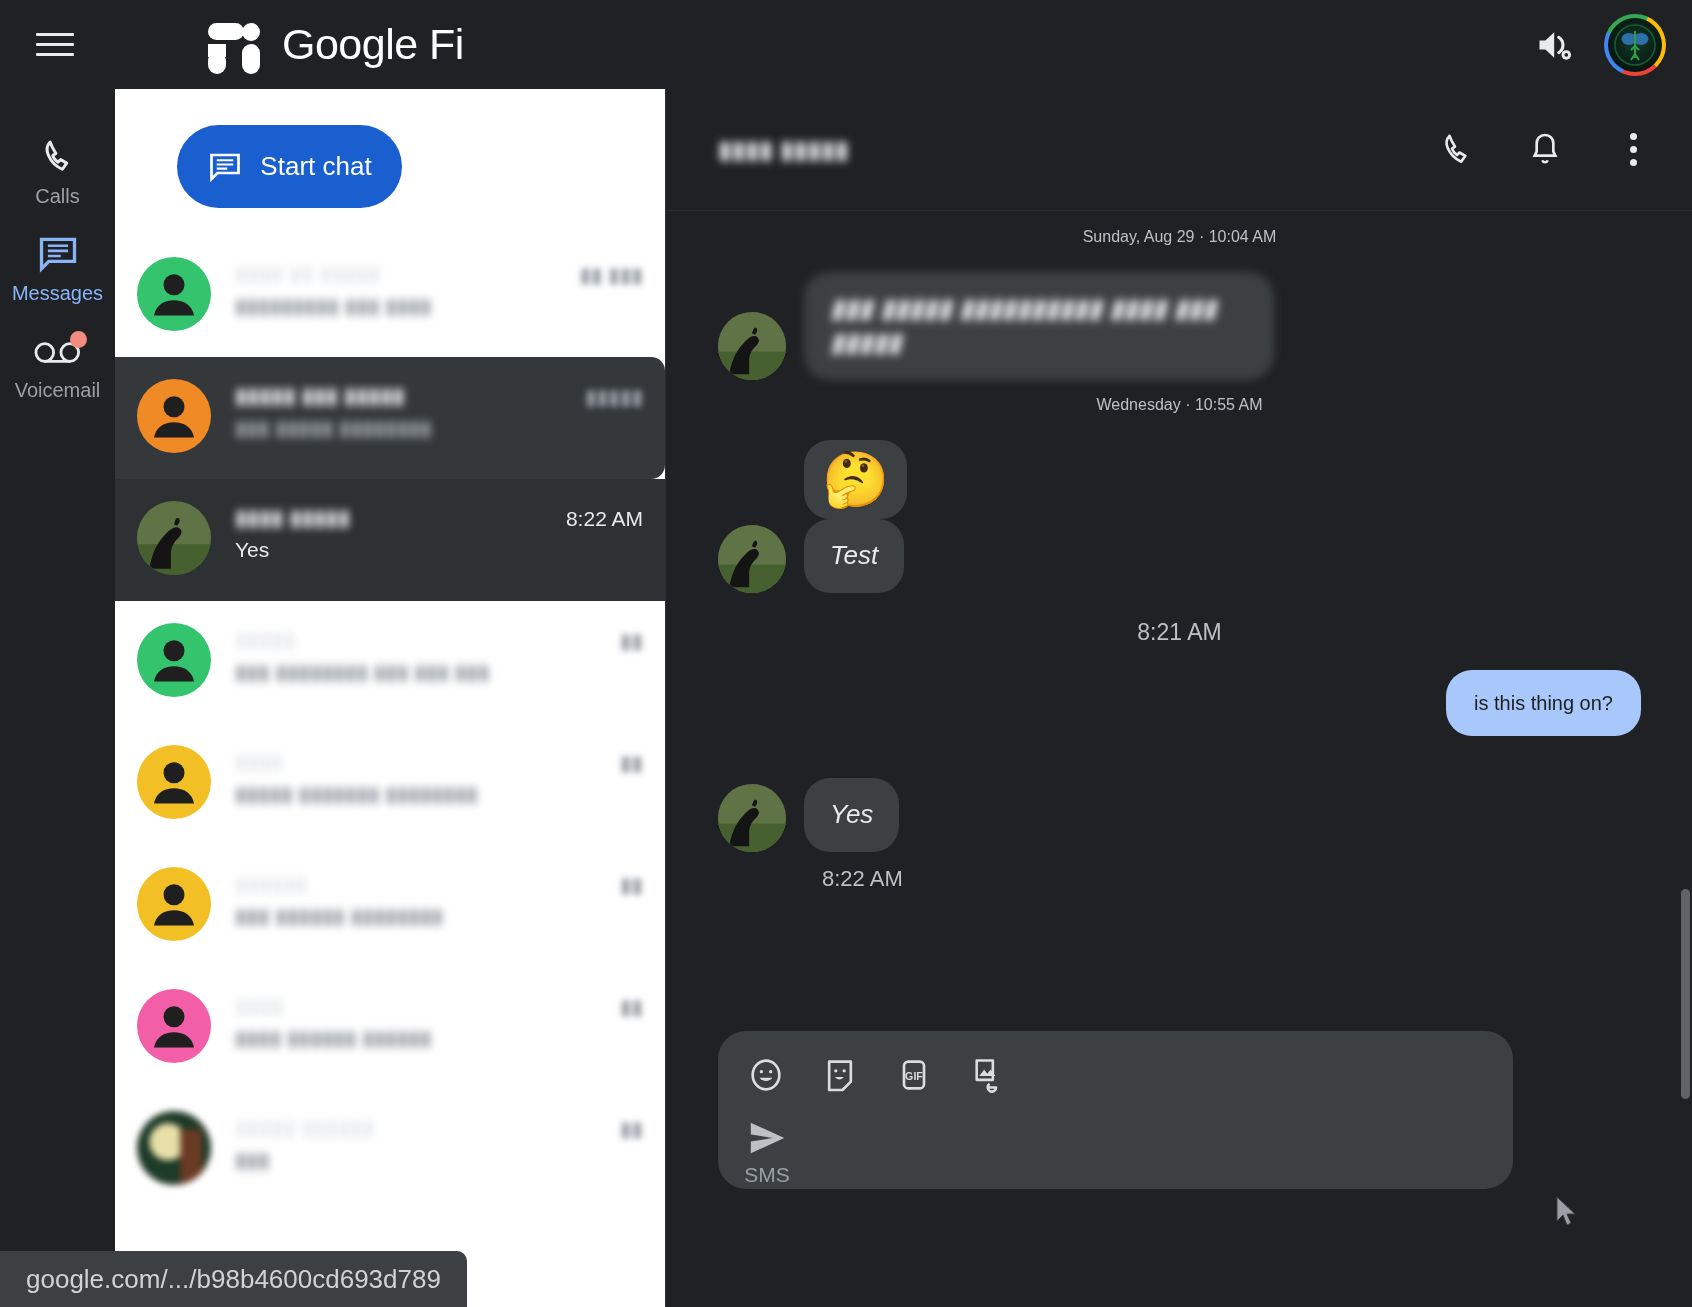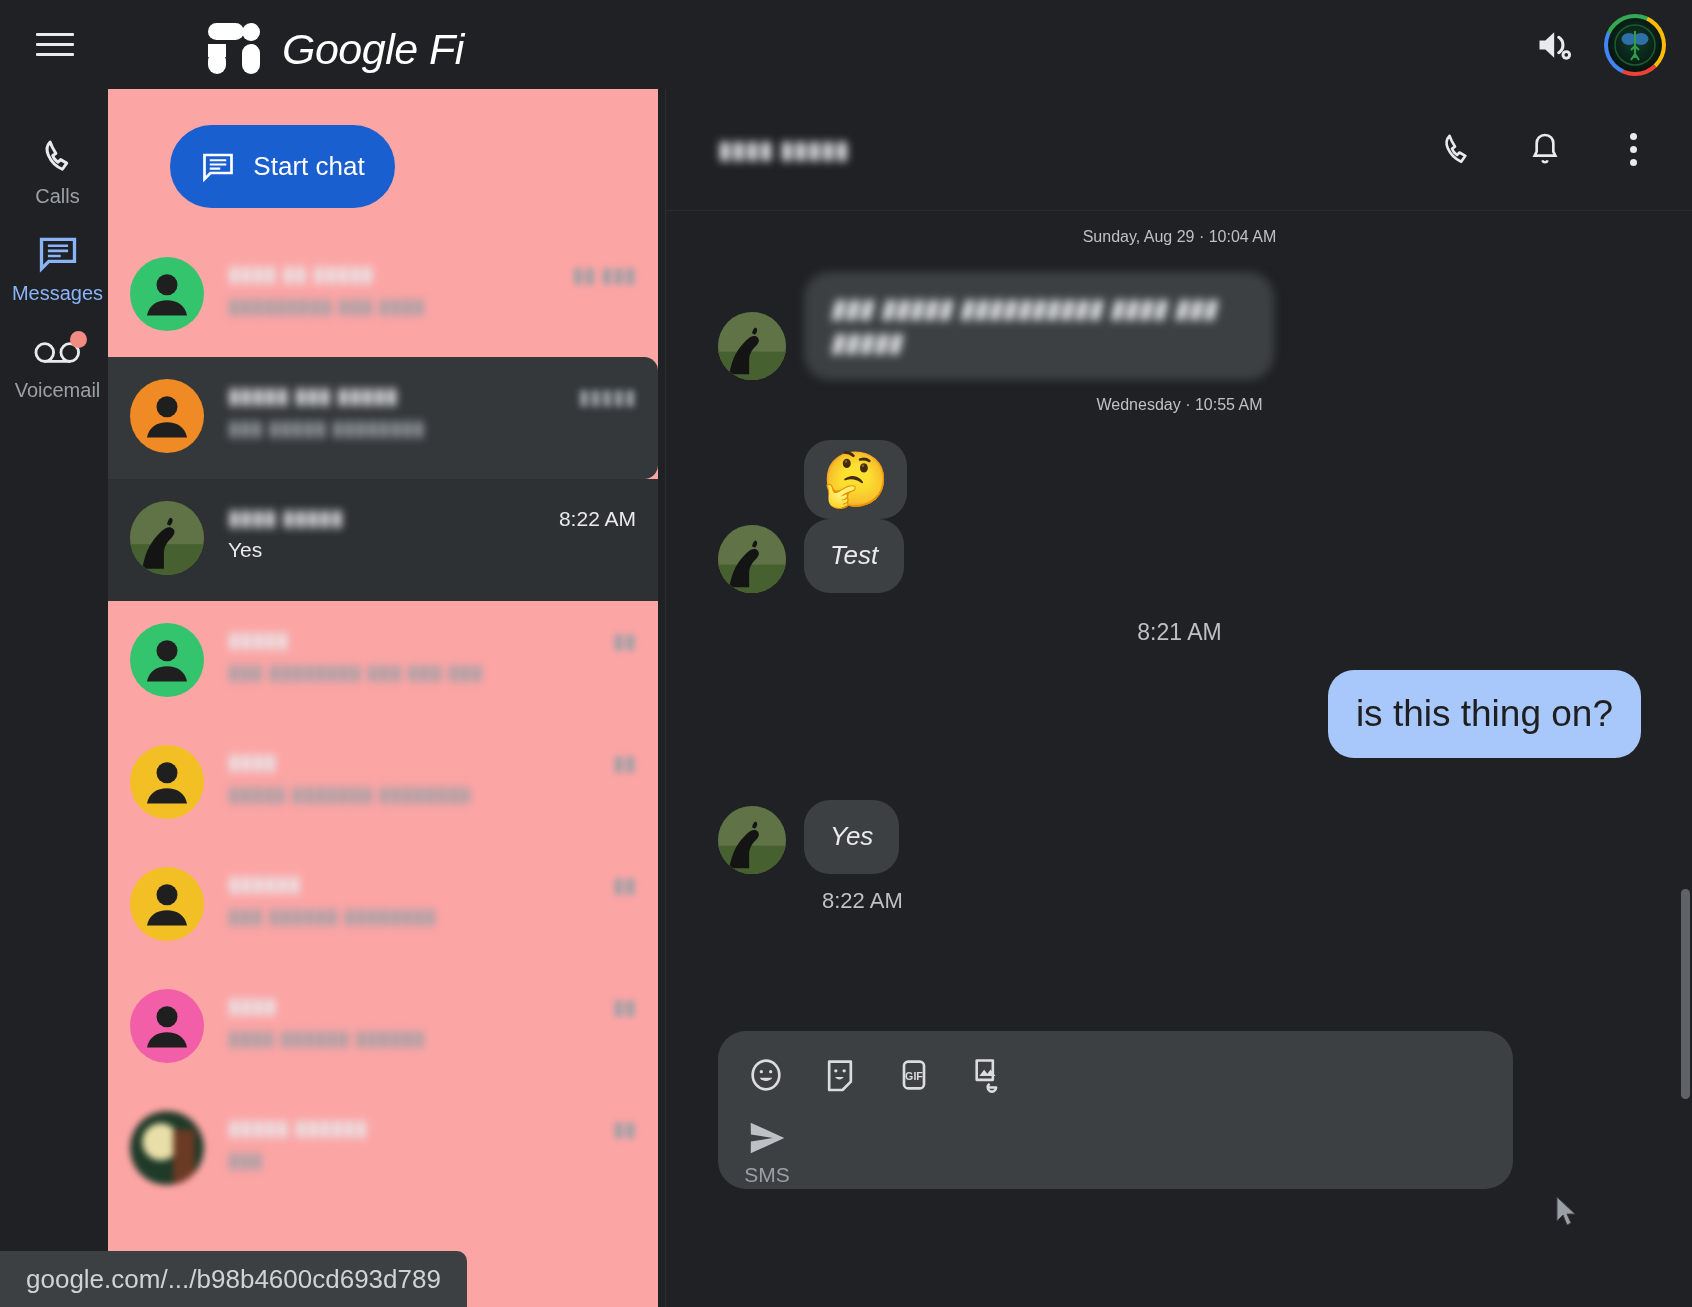--- a/index.html
+++ b/index.html
@@ -12,21 +12,21 @@
   .app { position: relative; width: 1692px; height: 1307px; background: #202124; }
 
   
   .topbar {
     position: absolute; top: 0; left: 0; width: 1692px; height: 89px;
     background: #202124; display: flex; align-items: center;
   }
   .hamburger { margin-left: 36px; width: 38px; height: 38px; display: flex;
     flex-direction: column; justify-content: center; gap: 7px; cursor: pointer; }
   .hamburger span { display: block; height: 3px; background: #e8eaed; border-radius: 1px; }
-  .brand { display: flex; align-items: flex-end; margin-left: 132px; font-style: italic; }
+  .brand { display: flex; align-items: center; margin-left: 132px; }
   .fi-logo { position: relative; width: 58px; height: 58px; margin-right: 18px; }
   .fi-logo .bar-h { position: absolute; left: 2px; top: 7px; width: 36px; height: 17px;
     background: #fff; border-radius: 9px; }
   .fi-logo .dot-r { position: absolute; left: 36px; top: 7px; width: 18px; height: 18px;
     background: #fff; border-radius: 50%; }
   .fi-logo .stem-r { position: absolute; left: 36px; top: 28px; width: 18px; height: 30px;
     background: #fff; border-radius: 9px; }
   .fi-logo .stem-l { position: absolute; left: 2px; top: 36px; width: 18px; height: 22px;
     background: #fff; border-radius: 9px; }
   .fi-logo .sq { position: absolute; left: 2px; top: 28px; width: 18px; height: 13px;
@@ -53,22 +53,22 @@
   }
   .rail-item { width: 115px; padding: 14px 0 10px; text-align: center; cursor: pointer; position: relative; }
   .rail-icon { height: 44px; display: flex; align-items: center; justify-content: center; position: relative; }
   .rail-label { font-size: 20px; margin-top: 6px; color: #9aa0a6; }
   .rail-item.active .rail-label { color: #8ab4f8; }
   .dot-badge { position: absolute; top: 2px; right: 28px; width: 17px; height: 17px;
     border-radius: 50%; background: #f28b82; }
 
   
   .list-pane {
-    position: absolute; top: 89px; left: 108px; width: 550px; height: 1218px;
-    background: #fca5a5; overflow: hidden;
+    position: absolute; top: 89px; left: 115px; width: 550px; height: 1218px;
+    background: #ffffff; overflow: hidden;
   }
   .start-chat {
     margin: 36px 0 0 62px; width: 225px; height: 83px; border-radius: 42px;
     background: #1a5fd0; color: #fff; font-size: 26px; border: none; cursor: pointer;
     display: flex; align-items: center; justify-content: center; gap: 17px;
   }
   .conv-scroll { position: absolute; top: 146px; left: 0; width: 550px; height: 1072px; }
   .conv {
     display: flex; align-items: flex-start; height: 122px; padding: 22px 22px 0 22px;
     position: relative; cursor: pointer;
@@ -105,21 +105,21 @@
   .daystamp { text-align: center; font-size: 16px; color: #bdc1c6; margin: 16px 0 26px; }
   .timestamp { text-align: center; font-size: 23px; color: #bdc1c6; margin: 26px 0 24px; }
   .row { display: flex; align-items: flex-end; gap: 18px; margin-bottom: 6px; }
   .row.out { justify-content: flex-end; }
   .m-av { width: 68px; height: 68px; border-radius: 50%; flex: 0 0 68px; overflow: hidden; background: #3b4a33; }
   .bubble-in {
     background: #3c4043; color: #e8eaed; font-size: 26px; line-height: 1.3;
     padding: 20px 26px; border-radius: 26px; max-width: 640px; font-style: italic;
   }
   .bubble-out {
-    background: #a8c7fa; color: #1f1f1f; font-size: 37px; line-height: 1.3;
+    background: #a8c7fa; color: #1f1f1f; font-size: 20px; line-height: 1.3;
     padding: 20px 28px; border-radius: 26px; max-width: 640px;
   }
   .bubble-emoji { background: #3c4043; border-radius: 26px; padding: 10px 18px; font-size: 54px; line-height: 1.1; }
   .msg-time { font-size: 22px; color: #bdc1c6; margin: 14px 0 0 104px; }
 
   
   .compose {
     position: absolute; left: 52px; bottom: 118px; width: 795px; height: 158px;
     background: #3c4043; border-radius: 28px; padding: 22px 26px 0 26px; margin-top: 37px;
   }

